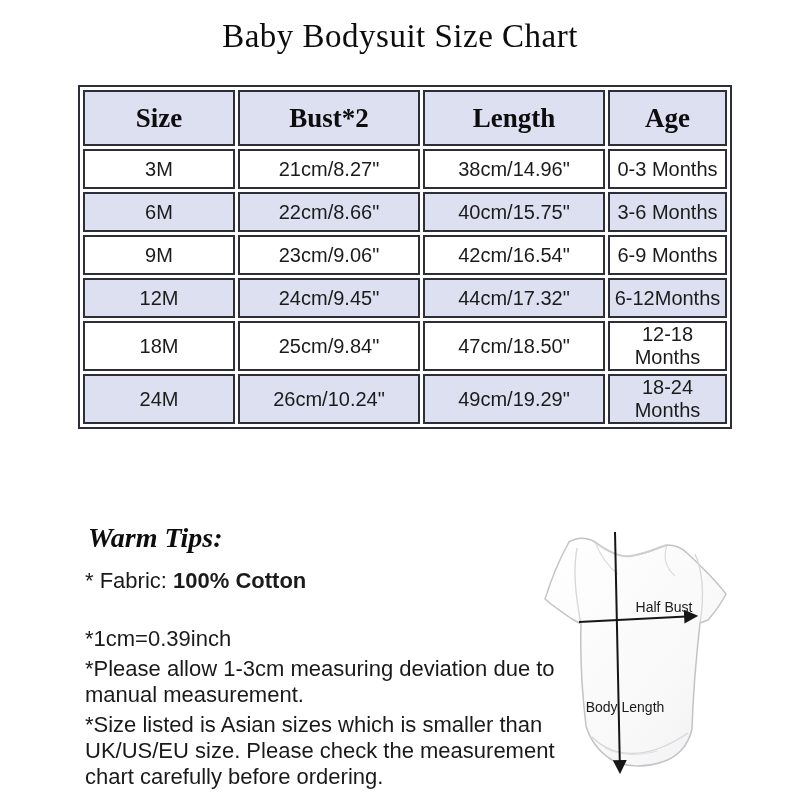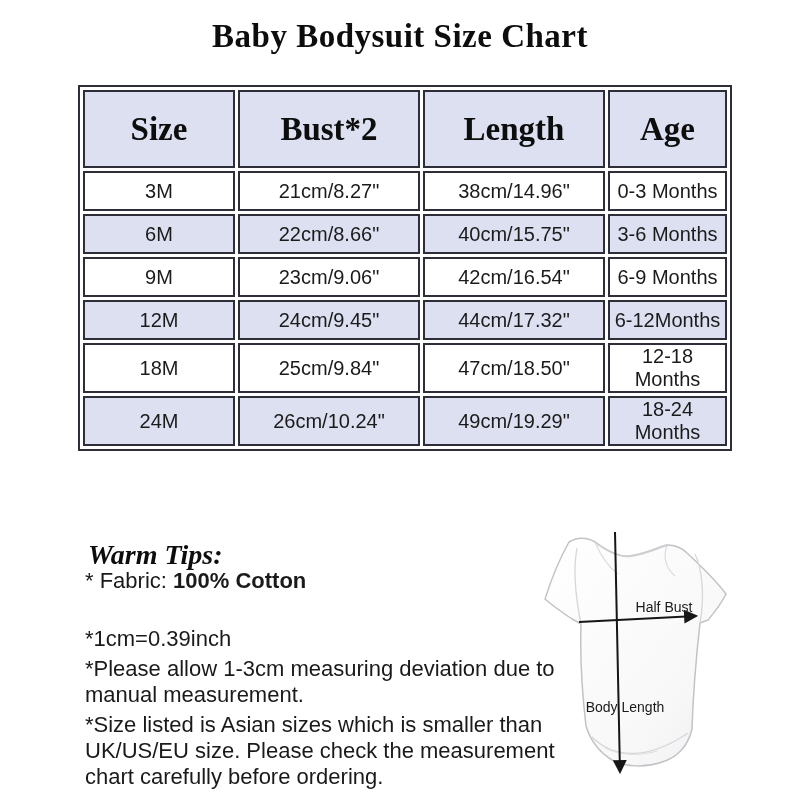--- a/index.html
+++ b/index.html
@@ -16,21 +16,21 @@
     background:#ffffff;
     font-family:"Liberation Sans", sans-serif;
     color:var(--ink);
     overflow:hidden;
   }
   .page-title{
     position:absolute;
     top:18px;left:0;width:800px;
     text-align:center;
     font-family:"Liberation Serif", serif;
-    font-weight:bold;
+    font-weight:normal;
     font-size:33px;
     color:#0d0d0d;
     letter-spacing:0.5px;
   }
   .table-wrap{
     position:absolute;
     left:78px;top:85px;
     width:654px;
   }
   table.size-chart{
@@ -42,39 +42,39 @@
     border:2px solid var(--border-col);
   }
   table.size-chart th, table.size-chart td{
     box-sizing:border-box;
     border:2px solid var(--border-col);
     text-align:center;
     vertical-align:middle;
     overflow:hidden;
   }
   table.size-chart th{
-    height:78px;
+    height:56px;
     background:var(--cell-bg-alt);
     font-family:"Liberation Serif", serif;
     font-weight:bold;
-    font-size:33px;
+    font-size:27px;
     color:#0d0d0d;
   }
   table.size-chart td{
     height:40px;
     background:var(--cell-bg);
     font-size:20px;
     color:#1b1b1b;
   }
   table.size-chart tr.alt td{
     background:var(--cell-bg-alt);
   }
   .tips-heading{
     position:absolute;
-    left:88px;top:539px;
+    left:88px;top:522px;
     font-family:"Liberation Serif", serif;
     font-style:italic;
     font-weight:bold;
     font-size:28px;
     color:#0d0d0d;
   }
   .tip{
     position:absolute;
     left:85px;
     font-size:22px;

